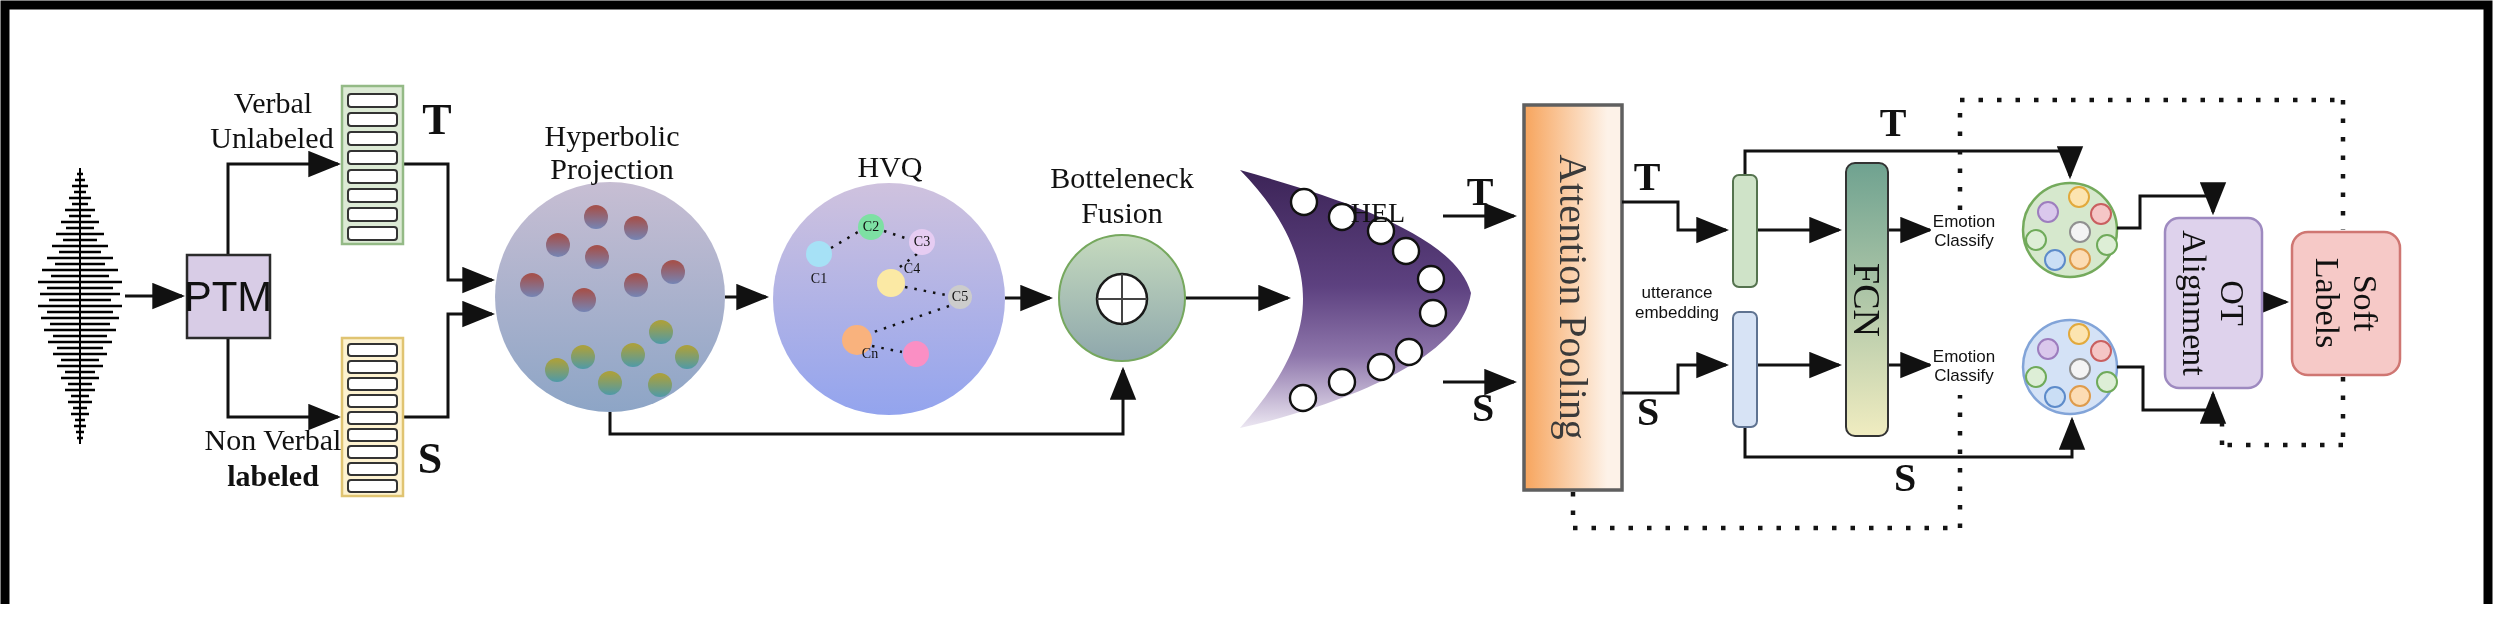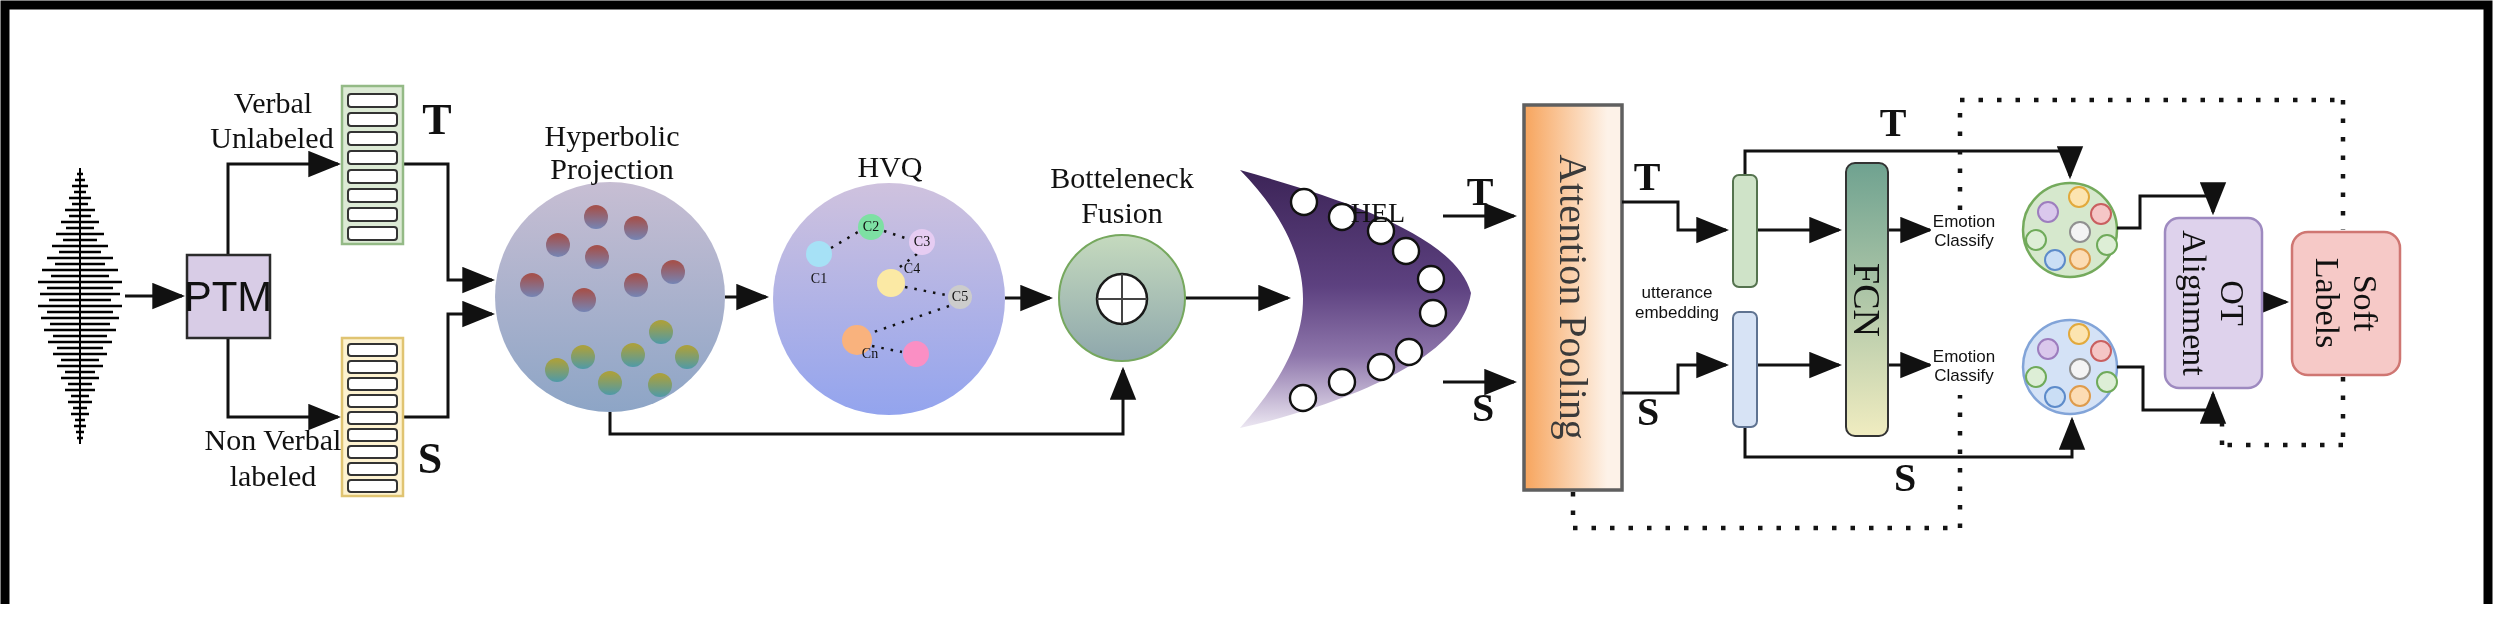--- a/index.html
+++ b/index.html
@@ -248,21 +248,21 @@
     <path d="M2343,100 V230"></path>
     <path d="M2343,377 V445"></path>
     <path d="M2343,445 H2222"></path>
     <path d="M2222,445 V412"></path>
   </g>
 </svg>
 
 <div class="lbl serif title" style="left:273px;top:103px;">Verbal</div>
 <div class="lbl serif title" style="left:272px;top:138px;">Unlabeled</div>
 <div class="lbl serif title" style="left:273px;top:440px;">Non Verbal</div>
-<div class="lbl serif title" style="left:273px;top:476px;">labeled</div>
+<div class="lbl serif title" style="left:273px;top:476px;font-weight:bold;">labeled</div>
 
 <div class="lbl serif big-ts" style="left:437px;top:120px;">T</div>
 <div class="lbl serif big-ts" style="left:430px;top:459px;">S</div>
 
 <div class="lbl sans" style="left:228px;top:297px;font-size:42px;">PTM</div>
 
 <div class="lbl serif title" style="left:612px;top:136px;">Hyperbolic</div>
 <div class="lbl serif title" style="left:612px;top:169px;">Projection</div>
 
 <div class="lbl serif title" style="left:890px;top:167px;">HVQ</div>

